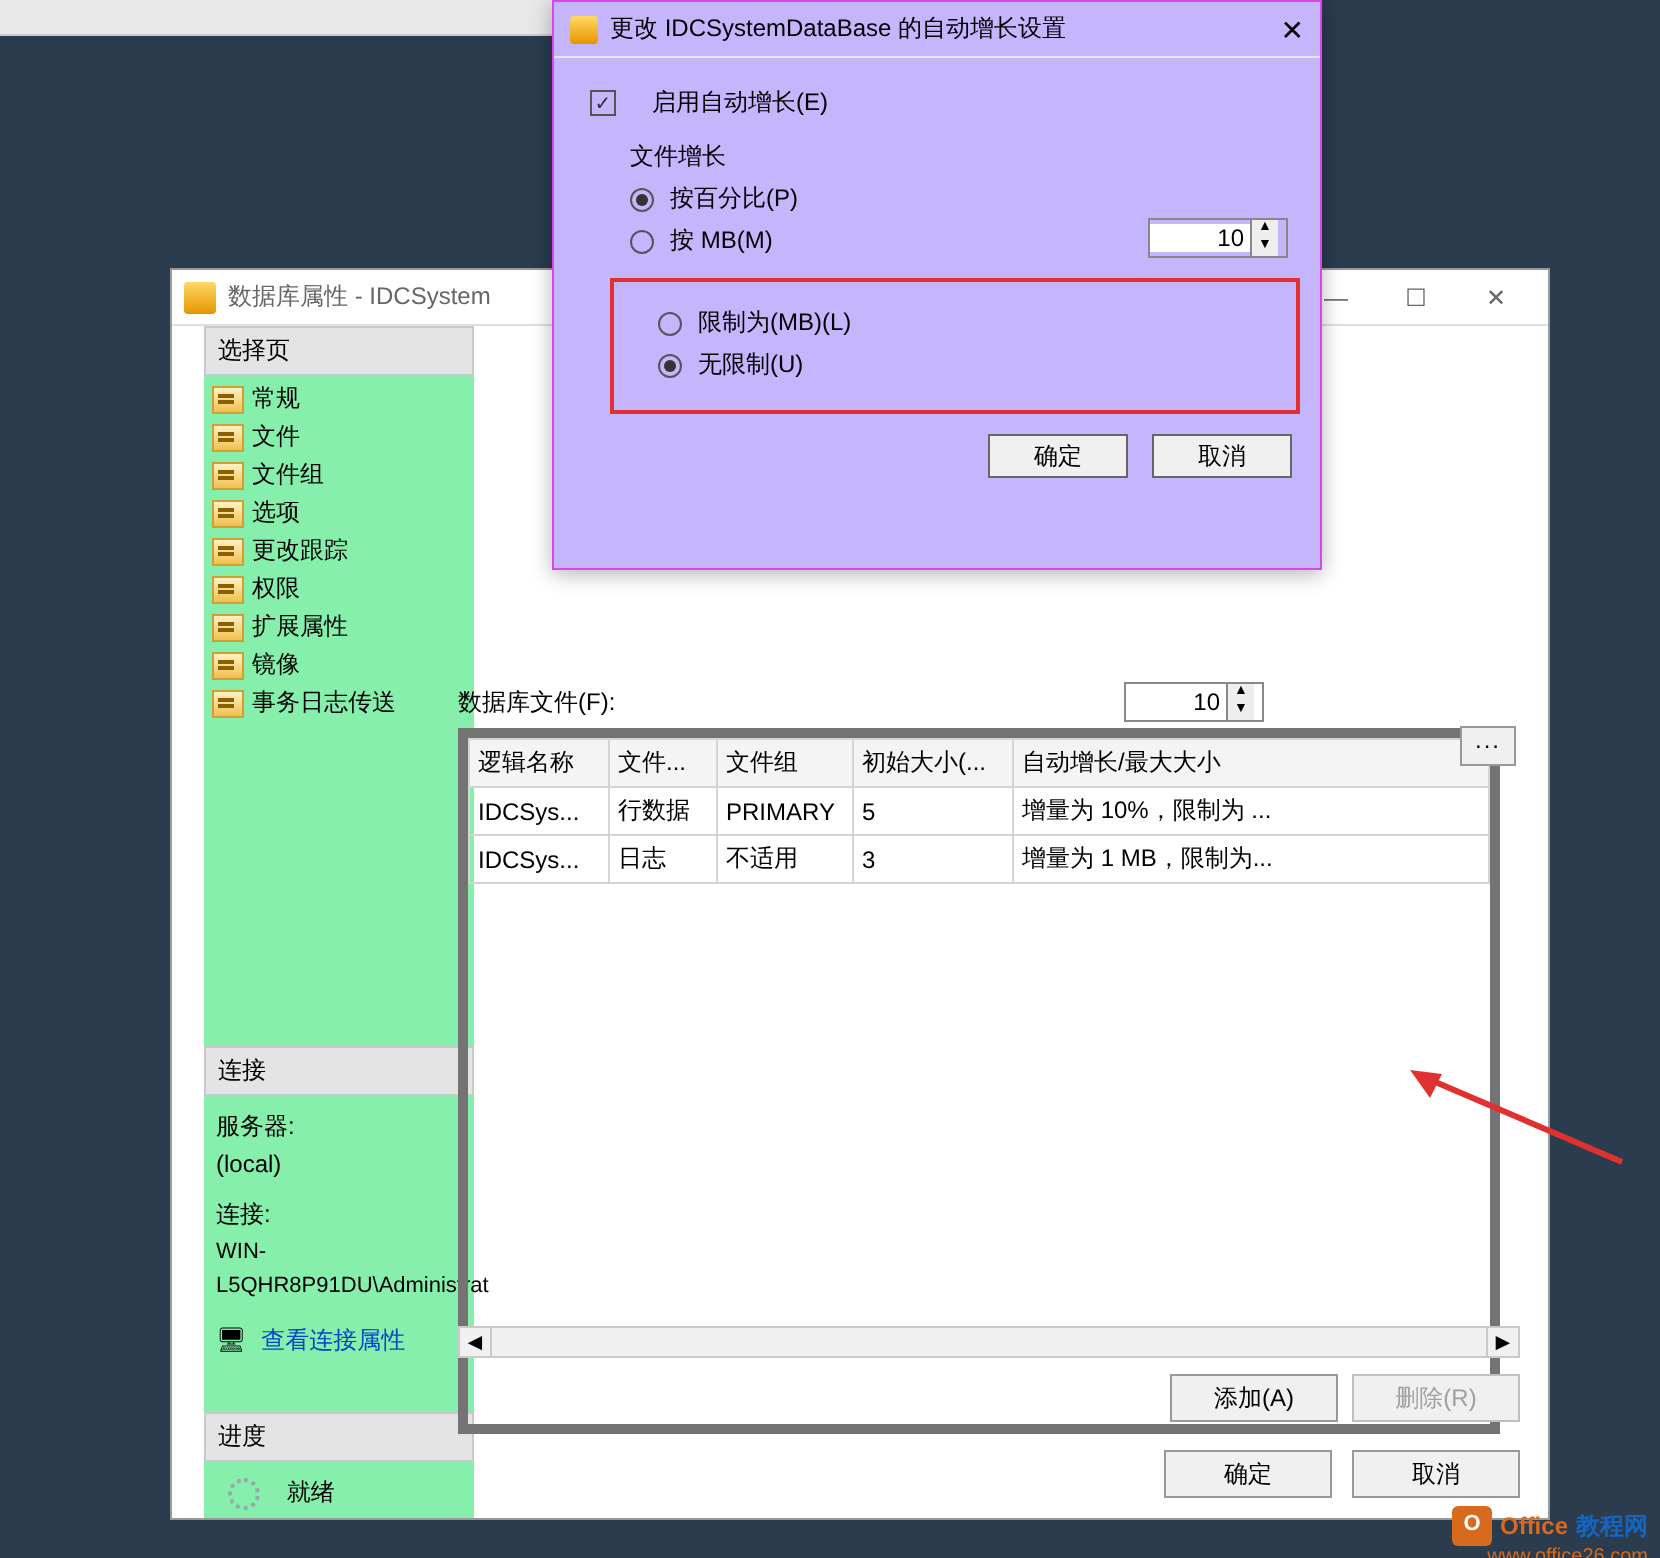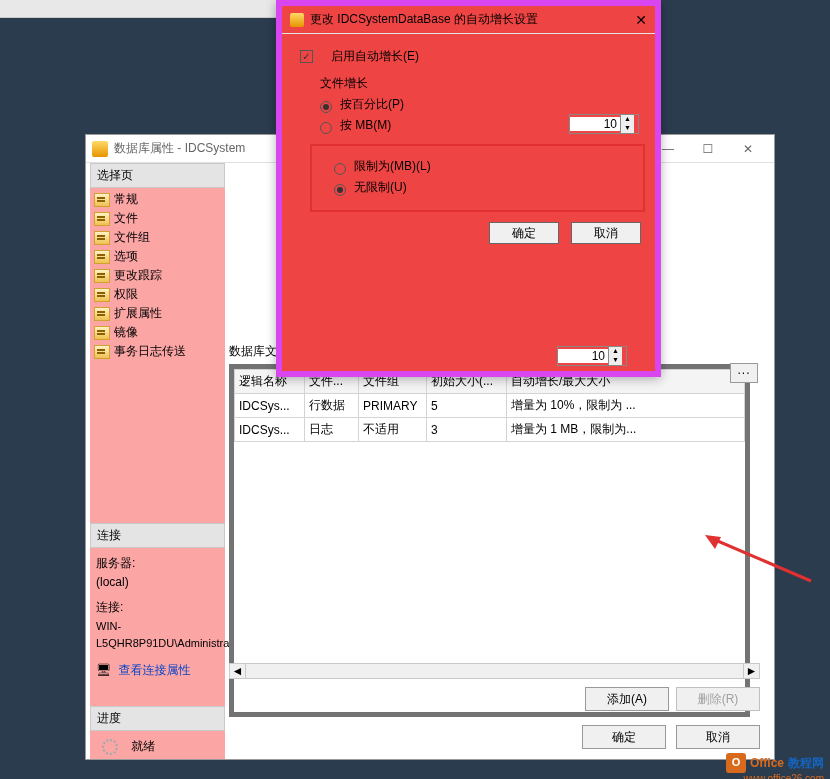--- a/index.html
+++ b/index.html
@@ -3,21 +3,21 @@
 <meta charset="utf-8">
 <style>
 *{box-sizing:border-box;margin:0;padding:0;font-family:"Microsoft YaHei","SimSun",sans-serif;font-size:12px}
 body{width:830px;height:779px;background:#2b3c4f;position:relative;overflow:hidden}
 .toolbar{position:absolute;top:0;left:0;width:276px;height:18px;background:#e8e8e8;border-bottom:1px solid #ccc}
 .db-window{position:absolute;left:85px;top:134px;width:690px;height:626px;background:#fff;border:1px solid #999}
 .db-titlebar{height:28px;background:#fff;display:flex;align-items:center;padding:0 6px;border-bottom:1px solid #e0e0e0}
 .db-icon{width:16px;height:16px;background:linear-gradient(#ffd966,#e69500);border-radius:2px;margin-right:6px}
 .db-title{flex:1;color:#666}
 .winbtn{width:40px;height:20px;display:flex;align-items:center;justify-content:center;color:#666}
-.leftpanel{position:absolute;left:4px;top:28px;width:135px;bottom:0;background:#fca5a5}
+.leftpanel{position:absolute;left:16px;top:28px;width:135px;bottom:0;background:#86efac}
 .panehead{background:#e4e4e4;padding:3px 6px;border:1px solid #c9c9c9;font-weight:normal}
 .treelist{padding:2px}
 .treeitem{display:flex;align-items:center;padding:1px 2px;gap:4px}
 .treeicon{width:16px;height:14px;background:linear-gradient(#fff2c6,#f0c050);border:1px solid #d0a030;position:relative}
 .treeicon::after{content:"";position:absolute;left:2px;top:3px;width:8px;height:2px;background:#8a6000;box-shadow:0 3px 0 #8a6000}
 .connbox{padding:6px;line-height:1.6}
 .viewlink{color:#0645c8;cursor:pointer;margin-left:4px}
 .spinner{width:16px;height:16px;border:2px dotted #9aa;border-radius:50%;display:inline-block;vertical-align:middle;margin-right:10px;margin-left:6px}
 .rightpanel{position:absolute;left:135px;top:28px;right:0;bottom:0;padding:10px 0 0 0}
 .filelabel{margin-left:8px}
@@ -28,30 +28,30 @@
 .tblspace{height:270px;border:none}
 .ellipsis-btn{position:absolute;right:16px;top:230px;width:28px;height:20px;border:1px solid #999;background:#f0f0f0;text-align:center;line-height:12px;letter-spacing:1px}
 .arrow{position:absolute;left:480px;top:370px;width:120px;height:50px;pointer-events:none}
 .btnrow{position:absolute;bottom:48px;right:14px;display:flex;gap:7px}
 .btnrow2{position:absolute;bottom:10px;right:14px;display:flex;gap:10px}
 .btn{min-width:84px;height:24px;border:1px solid #999;background:#f0f0f0;text-align:center;line-height:22px}
 .btn.disabled{color:#a0a0a0;border-color:#c0c0c0}
 .scrollrow{position:absolute;bottom:80px;left:8px;right:14px;height:16px;background:#f0f0f0;border:1px solid #c9c9c9;display:flex;align-items:center}
 .scrollrow .sl{width:16px;text-align:center;border-right:1px solid #c9c9c9}
 .scrollrow .sr{width:16px;text-align:center;border-left:1px solid #c9c9c9;margin-left:auto}
-.ag-window{position:absolute;left:276px;top:0;width:385px;height:377px;background:#ef4444;border:6px solid #d946ef;box-shadow:0 2px 10px rgba(0,0,0,.3);z-index:10}
+.ag-window{position:absolute;left:276px;top:0;width:385px;height:285px;background:#c4b5fd;border:1px solid #d946ef;box-shadow:0 2px 10px rgba(0,0,0,.3);z-index:10}
 .ag-titlebar{height:28px;display:flex;align-items:center;padding:0 8px;border-bottom:1px solid #e4e4e4}
 .ag-ticon{width:14px;height:14px;background:linear-gradient(#ffd966,#e69500);border-radius:2px;margin-right:6px}
 .ag-title{flex:1}
 .checkbox{display:flex;align-items:center;gap:18px;margin:14px 0 10px 18px}
 .chk{width:13px;height:13px;border:1px solid #555;display:flex;align-items:center;justify-content:center}
 .chk::after{content:"✓";font-size:10px;color:#333}
 .section-indent{margin-left:38px}
 .section-title{margin-top:6px;margin-bottom:4px}
-.radio-row{display:flex;align-items:flex-end;margin:4px 0}
+.radio-row{display:flex;align-items:center;margin:4px 0}
 .radio{width:12px;height:12px;border:1px solid #555;border-radius:50%;margin-right:8px;display:flex;align-items:center;justify-content:center}
 .radio.sel::after{content:"";width:6px;height:6px;background:#333;border-radius:50%}
 .numbox{position:absolute;right:16px;width:70px;height:20px;border:1px solid #888;display:flex;align-items:center}
 .numbox input{border:none;width:50px;text-align:right;padding-right:3px;outline:none;font-size:12px}
 .numbox .spins{width:14px;display:flex;flex-direction:column;border-left:1px solid #888}
 .numbox .spins div{height:9px;font-size:7px;text-align:center;line-height:8px;background:#eee}
 .redbox{border:2px solid #e03030;padding:8px 8px 10px 4px;margin:10px 10px 0 28px;position:relative}
 .ag-btns{display:flex;gap:12px;justify-content:flex-end;margin:10px 14px 0 0}
 .ag-btn{width:70px;height:22px;border:1px solid #666;background:#f0f0f0;text-align:center;line-height:20px}
 .watermark{position:absolute;right:6px;bottom:6px;display:flex;align-items:center;gap:4px;font-size:16px;font-weight:bold}

